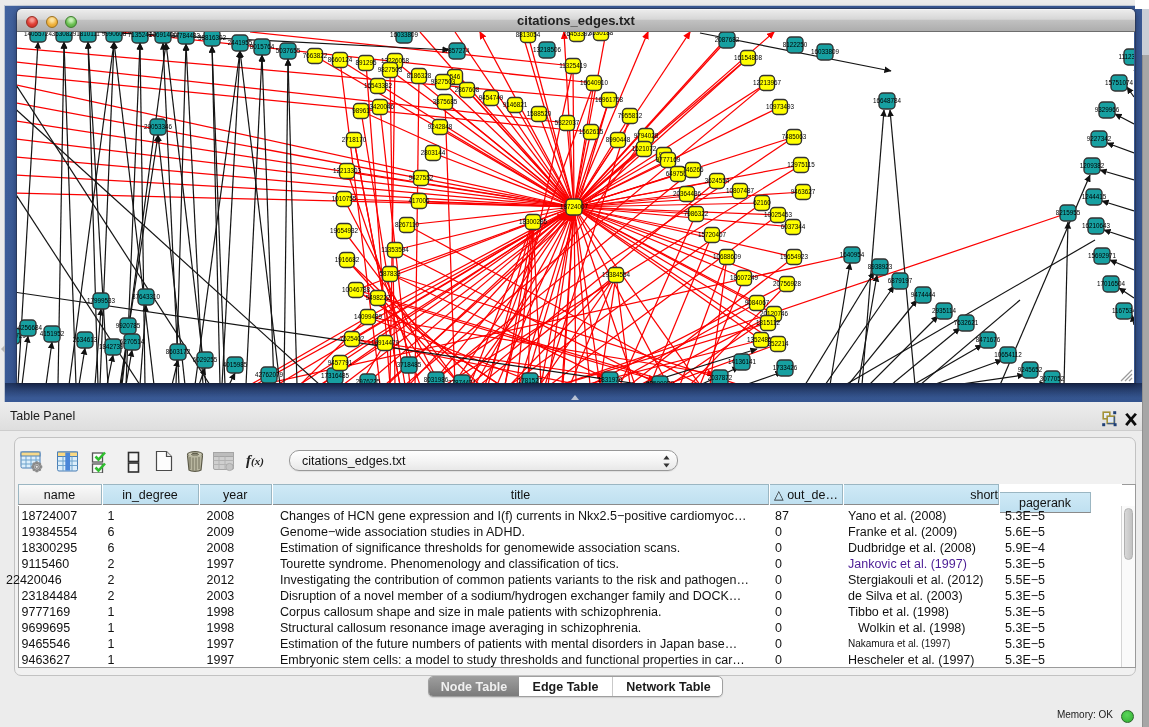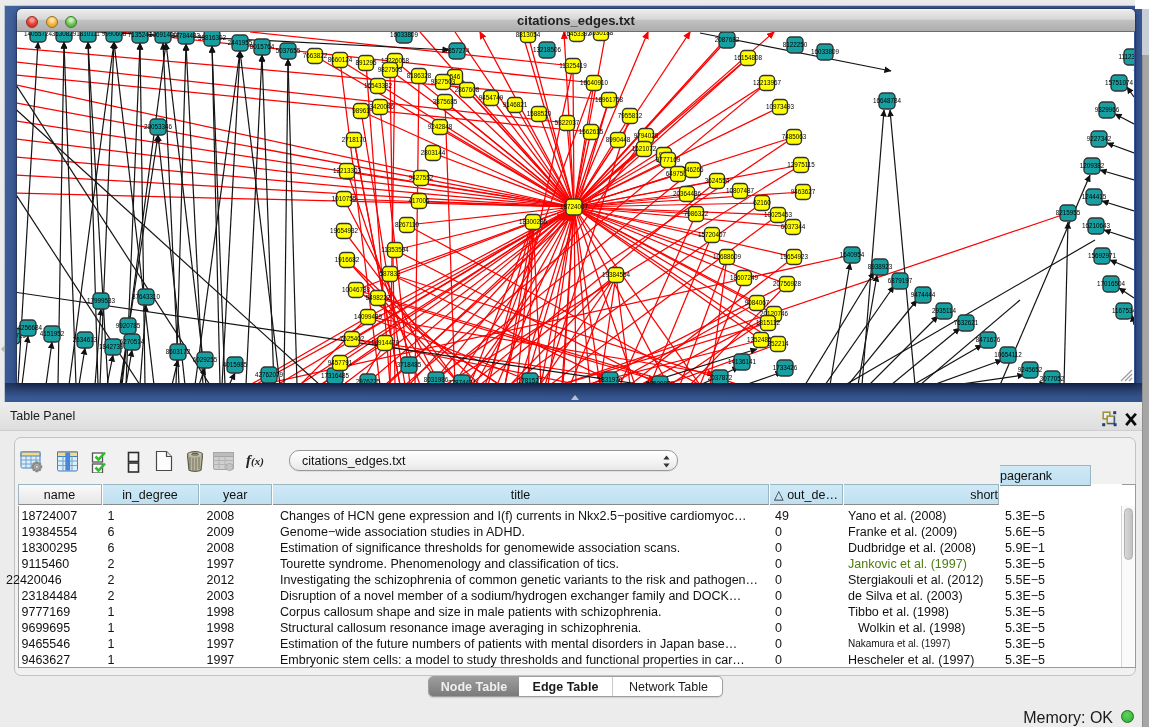--- a/index.html
+++ b/index.html
@@ -651,53 +651,53 @@
 </div>
 
 <div class="abs" style="left:17.5px;top:484px;width:1118px;height:184px;background:#fff;border:1px solid #9a9a9a;border-radius:0"></div>
 <div style="position:absolute;left:17.5px;top:484px;height:22px;width:1104.5px;background:#fff"></div>
 <div style="position:absolute;left:17.5px;top:484px;width:84.0px;height:21px;background:linear-gradient(#fafafa,#e6e6e6);border-right:1px solid #9bb6c2;border-bottom:1px solid #8a8a8a;border-top:1px solid #9bb6c2;border-left:1px solid #9bb6c2;color:#111;font-size:12.5px;text-align:center;line-height:21px">name</div>
 <div style="position:absolute;left:102.5px;top:484px;width:96.0px;height:21px;background:linear-gradient(#cfe9f6,#bfe0f0);border-right:1px solid #9bb6c2;border-bottom:1px solid #8a8a8a;border-top:1px solid #9bb6c2;color:#111;font-size:12.5px;text-align:center;line-height:21px">in_degree</div>
 <div style="position:absolute;left:199.5px;top:484px;width:72.5px;height:21px;background:linear-gradient(#cfe9f6,#bfe0f0);border-right:1px solid #9bb6c2;border-bottom:1px solid #8a8a8a;border-top:1px solid #9bb6c2;color:#111;font-size:12.5px;text-align:center;line-height:21px">year</div>
 <div style="position:absolute;left:273px;top:484px;width:496.0px;height:21px;background:linear-gradient(#cfe9f6,#bfe0f0);border-right:1px solid #9bb6c2;border-bottom:1px solid #8a8a8a;border-top:1px solid #9bb6c2;color:#111;font-size:12.5px;text-align:center;line-height:21px">title</div>
 <div style="position:absolute;left:770px;top:484px;width:73.0px;height:21px;background:linear-gradient(#cfe9f6,#bfe0f0);border-right:1px solid #9bb6c2;border-bottom:1px solid #8a8a8a;border-top:1px solid #9bb6c2;color:#111;font-size:12.5px;text-align:center;line-height:21px">△ out_de…</div>
 <div style="position:absolute;left:844px;top:484px;width:155.0px;height:21px;background:linear-gradient(#cfe9f6,#bfe0f0);border-right:1px solid #9bb6c2;border-bottom:1px solid #8a8a8a;border-top:1px solid #9bb6c2;color:#111;font-size:12.5px;text-align:right;line-height:21px">short</div>
-<div style="position:absolute;left:1000px;top:465px;width:91.0px;height:21px;background:linear-gradient(#cfe9f6,#bfe0f0);border-right:1px solid #9bb6c2;border-bottom:1px solid #8a8a8a;border-top:1px solid #9bb6c2;color:#111;font-size:12.5px;line-height:21px">pagerank</div>
+<div style="position:absolute;left:1000px;top:492px;width:91.0px;height:21px;background:linear-gradient(#cfe9f6,#bfe0f0);border-right:1px solid #9bb6c2;border-bottom:1px solid #8a8a8a;border-top:1px solid #9bb6c2;color:#111;font-size:12.5px;text-align:center;line-height:21px">pagerank</div>
 <div style="position:absolute;left:21.5px;top:508px;width:81px;height:16px;overflow:hidden;white-space:nowrap;font-size:12.5px;color:#111;line-height:16px">18724007</div>
 <div style="position:absolute;left:107.5px;top:508px;width:92px;height:16px;overflow:hidden;white-space:nowrap;font-size:12.5px;color:#111;line-height:16px">1</div>
 <div style="position:absolute;left:206.5px;top:508px;width:66px;height:16px;overflow:hidden;white-space:nowrap;font-size:12.5px;color:#111;line-height:16px">2008</div>
 <div style="position:absolute;left:280px;top:508px;width:490px;height:16px;overflow:hidden;white-space:nowrap;font-size:12.5px;color:#111;line-height:16px">Changes of HCN gene expression and I(f) currents in Nkx2.5−positive cardiomyoc…</div>
-<div style="position:absolute;left:775px;top:508px;width:69px;height:16px;overflow:hidden;white-space:nowrap;font-size:12.5px;color:#111;line-height:16px">49</div>
+<div style="position:absolute;left:775px;top:508px;width:69px;height:16px;overflow:hidden;white-space:nowrap;font-size:12.5px;color:#111;line-height:16px">87</div>
 <div style="position:absolute;left:848px;top:508px;width:152px;height:16px;overflow:hidden;white-space:nowrap;font-size:12.5px;color:#111;line-height:16px">Yano et al. (2008)</div>
 <div style="position:absolute;left:1005px;top:508px;width:87px;height:16px;overflow:hidden;white-space:nowrap;font-size:12.5px;color:#111;line-height:16px">5.3E−5</div>
 <div style="position:absolute;left:21.5px;top:524px;width:81px;height:16px;overflow:hidden;white-space:nowrap;font-size:12.5px;color:#111;line-height:16px">19384554</div>
 <div style="position:absolute;left:107.5px;top:524px;width:92px;height:16px;overflow:hidden;white-space:nowrap;font-size:12.5px;color:#111;line-height:16px">6</div>
 <div style="position:absolute;left:206.5px;top:524px;width:66px;height:16px;overflow:hidden;white-space:nowrap;font-size:12.5px;color:#111;line-height:16px">2009</div>
 <div style="position:absolute;left:280px;top:524px;width:490px;height:16px;overflow:hidden;white-space:nowrap;font-size:12.5px;color:#111;line-height:16px">Genome−wide association studies in ADHD.</div>
 <div style="position:absolute;left:775px;top:524px;width:69px;height:16px;overflow:hidden;white-space:nowrap;font-size:12.5px;color:#111;line-height:16px">0</div>
 <div style="position:absolute;left:848px;top:524px;width:152px;height:16px;overflow:hidden;white-space:nowrap;font-size:12.5px;color:#111;line-height:16px">Franke et al. (2009)</div>
 <div style="position:absolute;left:1005px;top:524px;width:87px;height:16px;overflow:hidden;white-space:nowrap;font-size:12.5px;color:#111;line-height:16px">5.6E−5</div>
 <div style="position:absolute;left:21.5px;top:540px;width:81px;height:16px;overflow:hidden;white-space:nowrap;font-size:12.5px;color:#111;line-height:16px">18300295</div>
 <div style="position:absolute;left:107.5px;top:540px;width:92px;height:16px;overflow:hidden;white-space:nowrap;font-size:12.5px;color:#111;line-height:16px">6</div>
 <div style="position:absolute;left:206.5px;top:540px;width:66px;height:16px;overflow:hidden;white-space:nowrap;font-size:12.5px;color:#111;line-height:16px">2008</div>
 <div style="position:absolute;left:280px;top:540px;width:490px;height:16px;overflow:hidden;white-space:nowrap;font-size:12.5px;color:#111;line-height:16px">Estimation of significance thresholds for genomewide association scans.</div>
 <div style="position:absolute;left:775px;top:540px;width:69px;height:16px;overflow:hidden;white-space:nowrap;font-size:12.5px;color:#111;line-height:16px">0</div>
 <div style="position:absolute;left:848px;top:540px;width:152px;height:16px;overflow:hidden;white-space:nowrap;font-size:12.5px;color:#111;line-height:16px">Dudbridge et al. (2008)</div>
-<div style="position:absolute;left:1005px;top:540px;width:87px;height:16px;overflow:hidden;white-space:nowrap;font-size:12.5px;color:#111;line-height:16px">5.9E−1</div>
+<div style="position:absolute;left:1005px;top:540px;width:87px;height:16px;overflow:hidden;white-space:nowrap;font-size:12.5px;color:#111;line-height:16px">5.9E−4</div>
 <div style="position:absolute;left:21.5px;top:556px;width:81px;height:16px;overflow:hidden;white-space:nowrap;font-size:12.5px;color:#111;line-height:16px">9115460</div>
 <div style="position:absolute;left:107.5px;top:556px;width:92px;height:16px;overflow:hidden;white-space:nowrap;font-size:12.5px;color:#111;line-height:16px">2</div>
 <div style="position:absolute;left:206.5px;top:556px;width:66px;height:16px;overflow:hidden;white-space:nowrap;font-size:12.5px;color:#111;line-height:16px">1997</div>
 <div style="position:absolute;left:280px;top:556px;width:490px;height:16px;overflow:hidden;white-space:nowrap;font-size:12.5px;color:#111;line-height:16px">Tourette syndrome. Phenomenology and classification of tics.</div>
 <div style="position:absolute;left:775px;top:556px;width:69px;height:16px;overflow:hidden;white-space:nowrap;font-size:12.5px;color:#111;line-height:16px">0</div>
-<div style="position:absolute;left:848px;top:556px;width:152px;height:16px;overflow:hidden;white-space:nowrap;font-size:12.5px;color:#4d7c0f;line-height:16px">Jankovic et al. (1997)</div>
+<div style="position:absolute;left:848px;top:556px;width:152px;height:16px;overflow:hidden;white-space:nowrap;font-size:12.5px;color:#4c1d95;line-height:16px">Jankovic et al. (1997)</div>
 <div style="position:absolute;left:1005px;top:556px;width:87px;height:16px;overflow:hidden;white-space:nowrap;font-size:12.5px;color:#111;line-height:16px">5.3E−5</div>
 <div style="position:absolute;left:6px;top:572px;width:81px;height:16px;overflow:hidden;white-space:nowrap;font-size:12.5px;color:#111;line-height:16px">22420046</div>
 <div style="position:absolute;left:107.5px;top:572px;width:92px;height:16px;overflow:hidden;white-space:nowrap;font-size:12.5px;color:#111;line-height:16px">2</div>
 <div style="position:absolute;left:206.5px;top:572px;width:66px;height:16px;overflow:hidden;white-space:nowrap;font-size:12.5px;color:#111;line-height:16px">2012</div>
-<div style="position:absolute;left:280px;top:572px;width:490px;height:16px;overflow:hidden;white-space:nowrap;font-size:12.5px;color:#111;line-height:16px">Investigating the schizophrenia of common genetic variants to the risk and pathogen…</div>
+<div style="position:absolute;left:280px;top:572px;width:490px;height:16px;overflow:hidden;white-space:nowrap;font-size:12.5px;color:#111;line-height:16px">Investigating the contribution of common patients variants to the risk and pathogen…</div>
 <div style="position:absolute;left:775px;top:572px;width:69px;height:16px;overflow:hidden;white-space:nowrap;font-size:12.5px;color:#111;line-height:16px">0</div>
 <div style="position:absolute;left:848px;top:572px;width:152px;height:16px;overflow:hidden;white-space:nowrap;font-size:12.5px;color:#111;line-height:16px">Stergiakouli et al. (2012)</div>
 <div style="position:absolute;left:1005px;top:572px;width:87px;height:16px;overflow:hidden;white-space:nowrap;font-size:12.5px;color:#111;line-height:16px">5.5E−5</div>
 <div style="position:absolute;left:21.5px;top:588px;width:81px;height:16px;overflow:hidden;white-space:nowrap;font-size:12.5px;color:#111;line-height:16px">23184484</div>
 <div style="position:absolute;left:107.5px;top:588px;width:92px;height:16px;overflow:hidden;white-space:nowrap;font-size:12.5px;color:#111;line-height:16px">2</div>
 <div style="position:absolute;left:206.5px;top:588px;width:66px;height:16px;overflow:hidden;white-space:nowrap;font-size:12.5px;color:#111;line-height:16px">2003</div>
 <div style="position:absolute;left:280px;top:588px;width:490px;height:16px;overflow:hidden;white-space:nowrap;font-size:12.5px;color:#111;line-height:16px">Disruption of a novel member of a sodium/hydrogen exchanger family and DOCK…</div>
 <div style="position:absolute;left:775px;top:588px;width:69px;height:16px;overflow:hidden;white-space:nowrap;font-size:12.5px;color:#111;line-height:16px">0</div>
 <div style="position:absolute;left:848px;top:588px;width:152px;height:16px;overflow:hidden;white-space:nowrap;font-size:12.5px;color:#111;line-height:16px">de Silva et al. (2003)</div>
 <div style="position:absolute;left:1005px;top:588px;width:87px;height:16px;overflow:hidden;white-space:nowrap;font-size:12.5px;color:#111;line-height:16px">5.3E−5</div>
@@ -729,22 +729,22 @@
 <div style="position:absolute;left:775px;top:652px;width:69px;height:16px;overflow:hidden;white-space:nowrap;font-size:12.5px;color:#111;line-height:16px">0</div>
 <div style="position:absolute;left:848px;top:652px;width:152px;height:16px;overflow:hidden;white-space:nowrap;font-size:12.5px;color:#111;line-height:16px">Hescheler et al. (1997)</div>
 <div style="position:absolute;left:1005px;top:652px;width:87px;height:16px;overflow:hidden;white-space:nowrap;font-size:12.5px;color:#111;line-height:16px">5.3E−5</div>
 
 <div class="abs" style="left:1121px;top:506px;width:14px;height:161px;background:#fafafa;border-left:1px solid #d5d5d5"></div>
 <div class="abs" style="left:1123.5px;top:508px;width:9px;height:52px;background:linear-gradient(90deg,#d8d8d8,#c2c2c2);border:1px solid #b0b0b0;border-radius:5px"></div>
 
 <div class="abs" style="left:428px;top:676px;width:295px;height:21px;border:1px solid #9f9f9f;border-radius:5px;background:#fff;overflow:hidden;box-shadow:0 1px 1px rgba(0,0,0,0.12)">
   <div class="abs" style="left:0;top:0;width:90px;height:21px;background:linear-gradient(#9d9d9d,#777777);color:#f0f0f0;font-size:12.5px;font-weight:bold;text-align:center;line-height:20px">Node Table</div>
   <div class="abs" style="left:90px;top:0;width:94px;height:21px;border-right:1px solid #c9c9c9;color:#1a1a1a;font-size:12.5px;font-weight:bold;text-align:center;line-height:20px">Edge Table</div>
-  <div class="abs" style="left:184px;top:0;width:111px;height:21px;color:#1a1a1a;font-size:12.5px;font-weight:normal;text-align:center;line-height:20px">Network Table</div>
+  <div class="abs" style="left:184px;top:0;width:111px;height:21px;color:#1a1a1a;font-size:12.5px;font-weight:bold;text-align:center;line-height:20px">Network Table</div>
 </div>
 
-<div class="abs" style="right:36px;top:709px;font-size:16px;color:#1a1a1a">Memory: OK</div>
+<div class="abs" style="right:36px;top:709px;font-size:10px;color:#1a1a1a">Memory: OK</div>
 <div class="abs" style="left:1121px;top:709.5px;width:13px;height:13px;border-radius:50%;background:radial-gradient(circle at 45% 35%,#5bd65b,#2fae2f);border:1.5px solid #2a642a"></div>
 
 <div class="abs" style="left:1142px;top:0;width:7px;height:727px;background:#a6a6a6;border-left:1px solid #8f8f8f"></div>
 <div class="abs" style="left:1142px;top:9px;width:7px;height:46px;background:#c9ced6"></div>
 <div class="abs" style="left:1135px;top:0;width:14px;height:9px;background:#fff"></div>
 
 <div class="abs" style="left:1px;top:345px;width:0;height:0;border-top:4px solid transparent;border-bottom:4px solid transparent;border-right:4px solid #b5b5b5"></div>
 </body></html>

